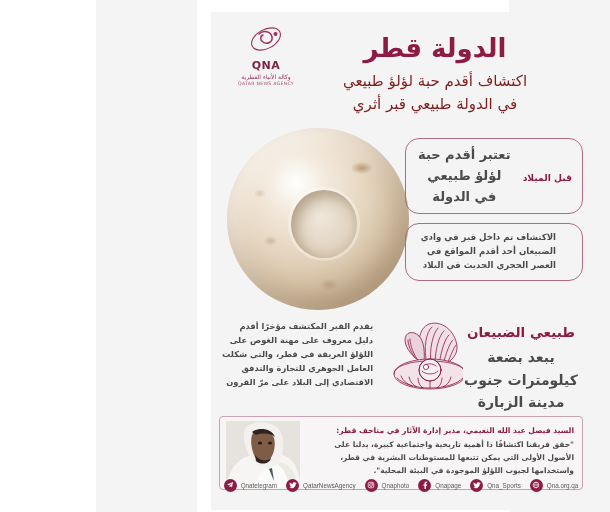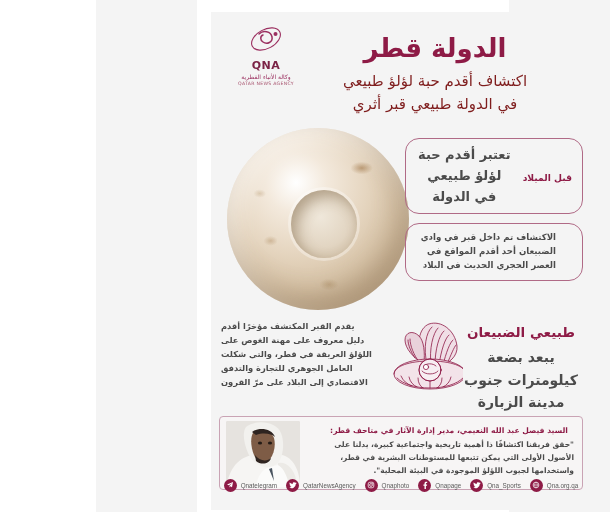--- a/index.html
+++ b/index.html
@@ -200,21 +200,21 @@
     height: 82px;
   }
   .para-right {
     position: absolute;
     left: 10px;
     top: 308px;
     width: 152px;
     font-size: 8.3px;
     line-height: 1.68;
     color: #4b4b4b;
-    text-align: left;
+    text-align: right;
     font-weight: bold;
   }
 
   
   .quote {
     position: absolute;
     left: 8px; right: 8px;
     top: 404px;
     height: 74px;
     border: 1px solid #c9a3b4;
@@ -226,21 +226,20 @@
     right: 8px; top: 8px;
     width: 250px;
     text-align: right;
   }
   .quote-who {
     font-size: 7.6px;
     font-weight: bold;
     color: #8e1b46;
     line-height: 1.5;
     margin-bottom: 3px;
-    text-align: center;
   }
   .quote-text {
     font-size: 7.5px;
     font-weight: bold;
     line-height: 1.72;
     color: #4b4b4b;
   }
   .portrait {
     position: absolute;
     left: 6px; top: 4px;

